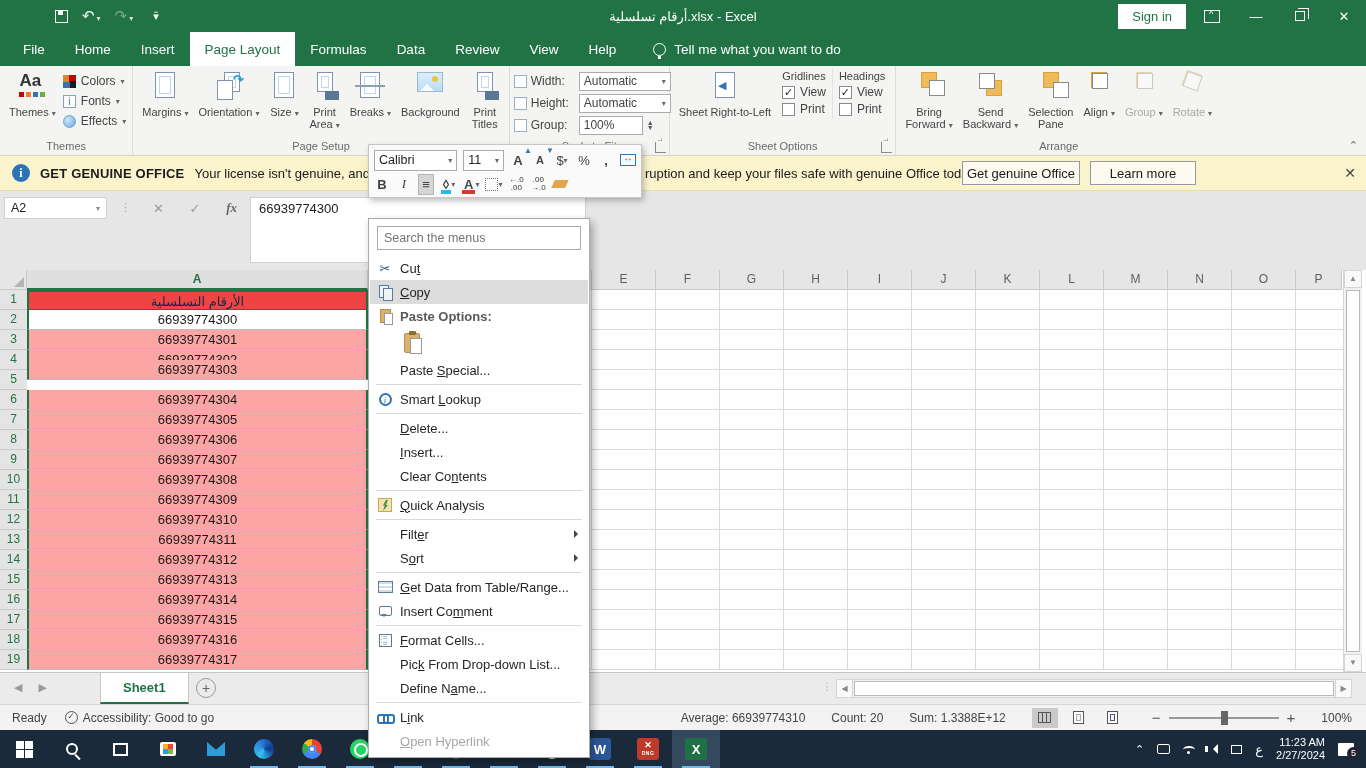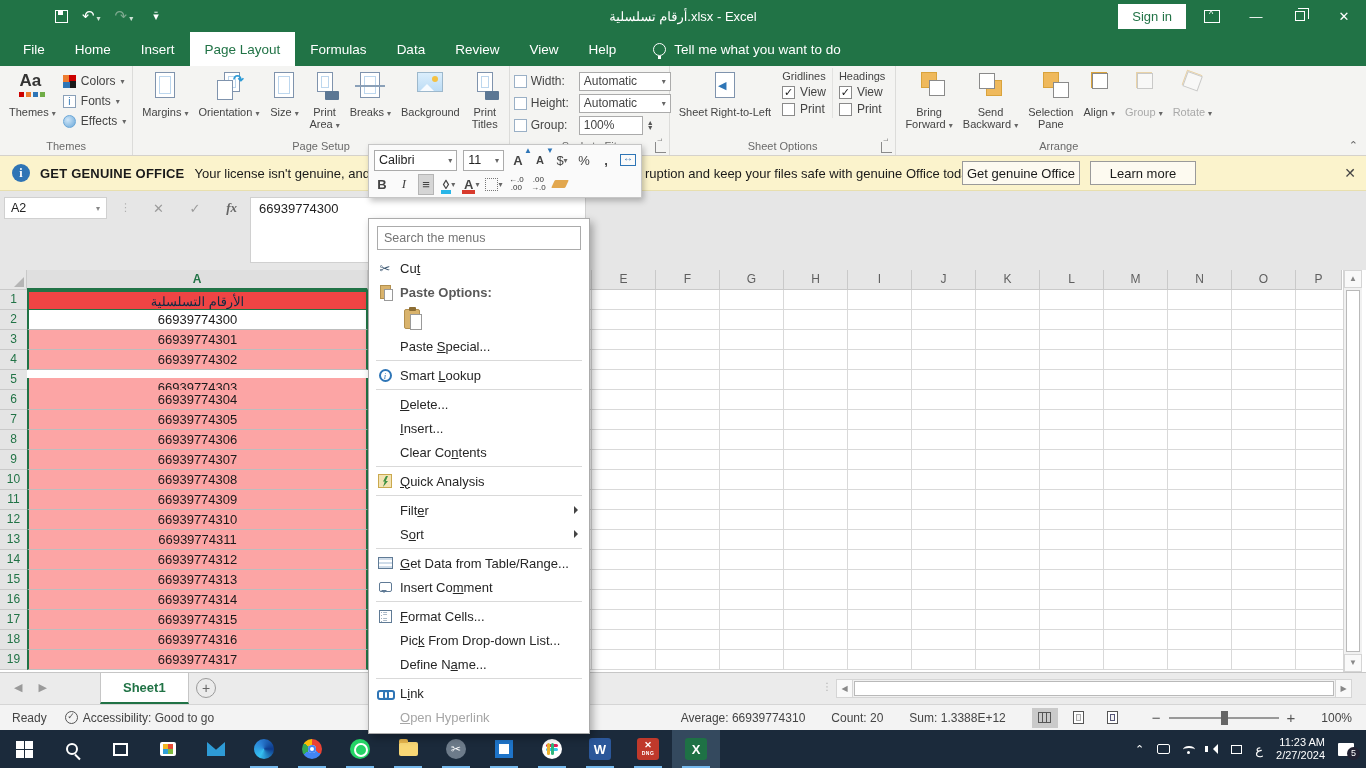--- a/index.html
+++ b/index.html
@@ -558,21 +558,21 @@
       <div class="rowhdr" style="top: 320px; height: 20px;">16</div>
       <div class="rowhdr" style="top: 340px; height: 20px;">17</div>
       <div class="rowhdr" style="top: 360px; height: 20px;">18</div>
       <div class="rowhdr" style="top: 380px; height: 20px;">19</div>
     </div>
   <div id="colA">
       <div class="acell hdr" style="top: 20px;">الأرقام التسلسلية</div>
       <div class="acell active" style="top: 40px;">66939774300</div>
       <div class="acell" style="top: 60px;">66939774301</div>
       <div class="acell" style="top: 80px;">66939774302</div>
-      <div class="acell" style="top: 108px;">66939774303</div>
+      <div class="acell" style="top: 90px;">66939774303</div>
       <div class="acell" style="top: 120px;">66939774304</div>
       <div class="acell" style="top: 140px;">66939774305</div>
       <div class="acell" style="top: 160px;">66939774306</div>
       <div class="acell" style="top: 180px;">66939774307</div>
       <div class="acell" style="top: 200px;">66939774308</div>
       <div class="acell" style="top: 220px;">66939774309</div>
       <div class="acell" style="top: 240px;">66939774310</div>
       <div class="acell" style="top: 260px;">66939774311</div>
       <div class="acell" style="top: 280px;">66939774312</div>
       <div class="acell" style="top: 300px;">66939774313</div>
@@ -635,20 +635,26 @@
   <div class="msearch">
     <input placeholder="Search the menus" style="">
   </div>
   <div id="ctxitems">
       <div class="mitem">
         <span class="mic">
           <span class="sciss">✂</span>
         </span>
         <span class="mlab">Cu<u>t</u></span>
       </div>
+      <div class="mitem hov">
+        <span class="mic">
+          <span class="cpyic"></span>
+        </span>
+        <span class="mlab"><u>C</u>opy</span>
+      </div>
       <div class="mitem head">
         <span class="mic">
           <span class="clipsm"></span>
         </span>
         <span class="mlab">Paste Options:</span>
       </div>
       <div class="pasterow">
         <span class="clip"></span>
       </div>
       <div class="mitem">

